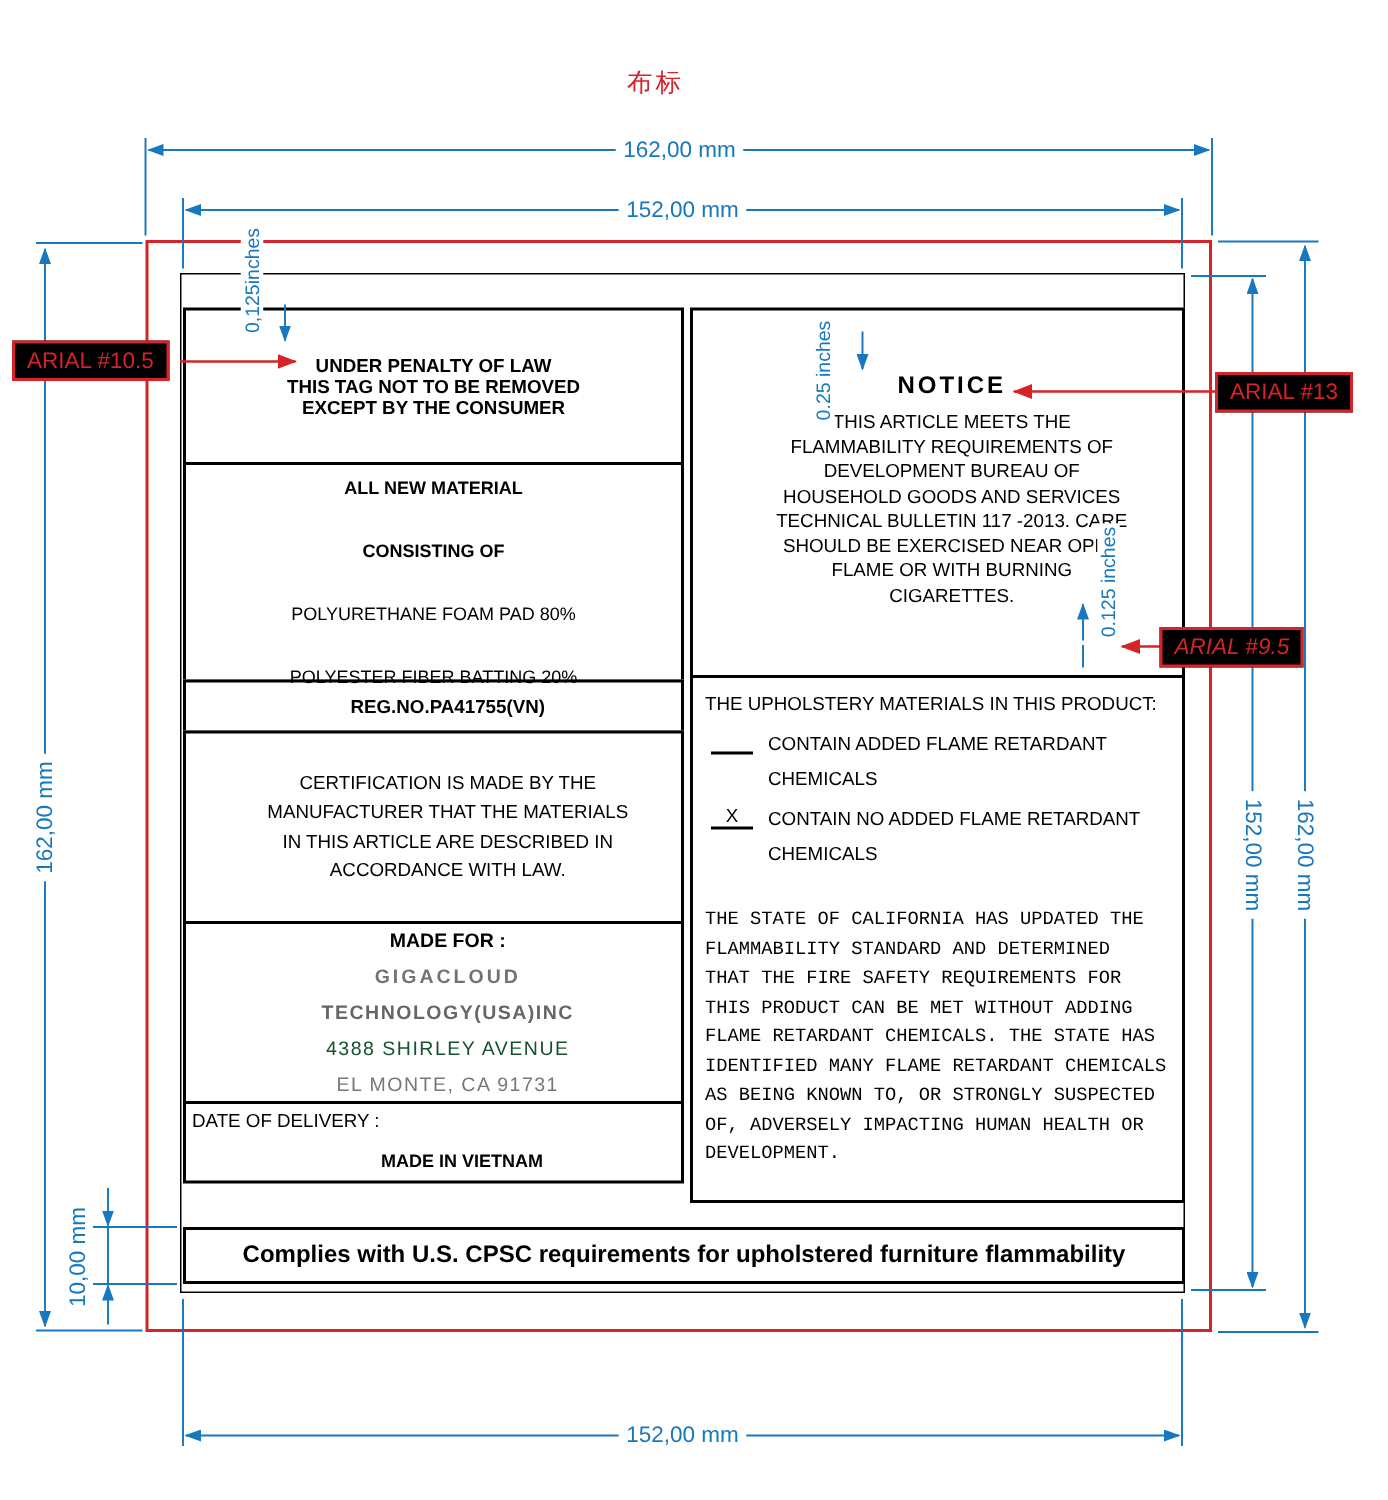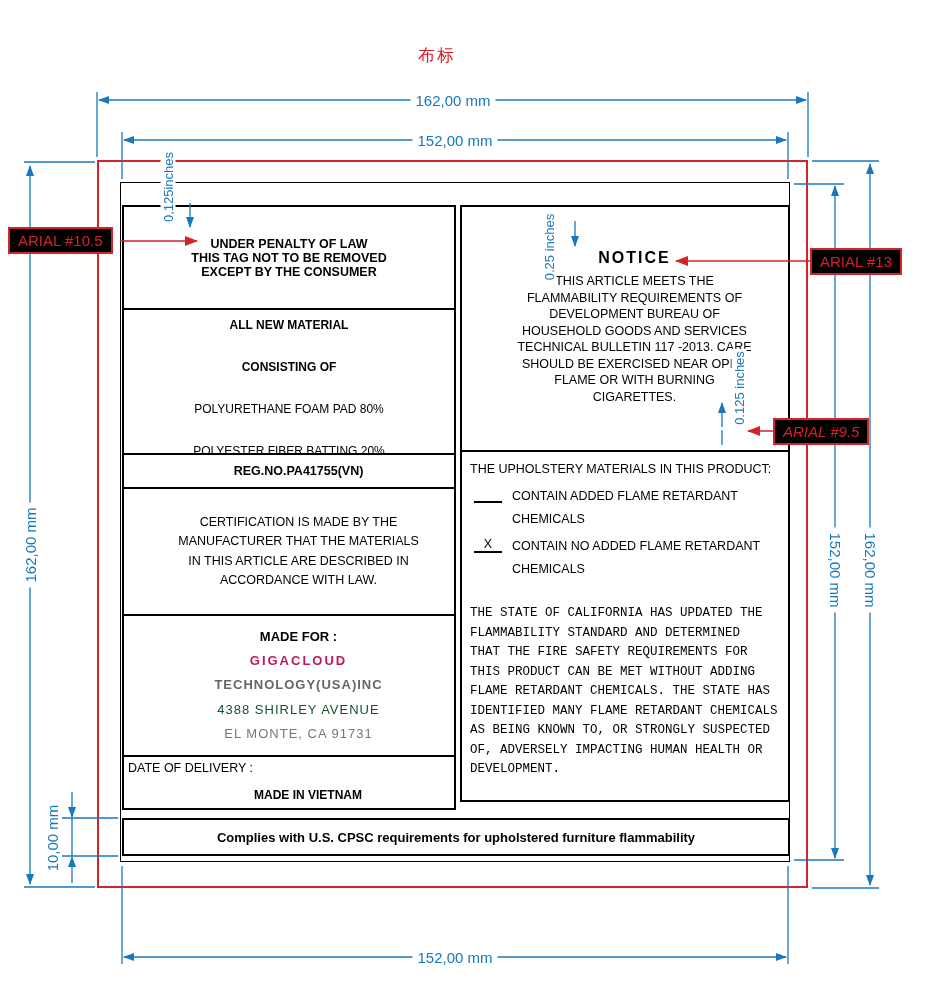--- a/index.html
+++ b/index.html
@@ -25,44 +25,44 @@
   .penalty-box{height:105px;display:flex;flex-direction:column;justify-content:center;align-items:center;padding:6px 0;}
   .penalty-box div{font-weight:bold;font-size:12.5px;}
 
   .materials-box{height:147px;display:flex;flex-direction:column;justify-content:space-evenly;align-items:center;padding:8px 0;font-size:12px;gap:28px;}
   .materials-box .b{font-weight:bold;}
 
   .reg-box{height:36px;display:flex;align-items:center;justify-content:center;font-weight:bold;font-size:12.5px;}
 
   .cert-box{height:129px;display:flex;flex-direction:column;justify-content:center;align-items:center;font-size:12.5px;line-height:1.55;text-align:center;}
 
-  .madefor-box{height:143px;display:flex;flex-direction:column;justify-content:center;align-items:center;font-size:13px;line-height:1.85;text-align:center;}
+  .madefor-box{height:122px;display:flex;flex-direction:column;justify-content:center;align-items:center;font-size:13px;line-height:1.85;text-align:center;}
   .madefor-box .l0{font-weight:bold;color:#000;}
-  .madefor-box .l1{font-weight:bold;color:#be185d;letter-spacing:2px;}
+  .madefor-box .l1{font-weight:bold;color:#737373;letter-spacing:2px;}
   .madefor-box .l2{font-weight:bold;color:#666;letter-spacing:1px;}
   .madefor-box .l3{color:#14532d;letter-spacing:1px;}
   .madefor-box .l4{color:#777;letter-spacing:1px;}
 
   .delivery-box{height:55px;position:relative;}
   .delivery-label{position:absolute;left:4px;top:4px;font-size:12.5px;}
   .made-in{position:absolute;bottom:6px;width:100%;text-align:center;font-weight:bold;font-size:12px;}
 
   .notice-box{height:247px;padding-top:42px;}
   .notice-title{text-align:center;font-weight:bold;font-size:16px;letter-spacing:2px;margin-bottom:6px;}
   .notice-body div{text-align:center;font-size:12.5px;line-height:1.32;}
 
   .uphol-box{height:352px;padding:10px 8px;}
   .uphol-header{font-size:12.5px;}
   .opt{display:flex;align-items:flex-end;margin-top:11px;font-size:12.5px;}
   .mark{display:inline-block;width:28px;height:16px;border-bottom:2px solid var(--ink);margin-right:10px;margin-left:4px;text-align:center;font-size:12.5px;}
   .opt-cont{margin-left:42px;margin-top:9px;font-size:12.5px;}
   .statement{margin-top:28px;font-family:Liberation Mono, monospace;}
   .statement div{font-size:12.5px;line-height:1.56;}
 
-  .compliance-box{position:absolute;left:122px;top:818px;width:668px;height:38px;border:2px solid var(--ink);display:flex;align-items:center;justify-content:center;font-weight:bold;font-size:13px;}
+  .compliance-box{position:absolute;left:122px;top:818px;width:668px;height:38px;border:2px solid var(--ink);display:flex;align-items:center;justify-content:center;font-weight:bold;font-size:16px;}
 
   .overlay{position:absolute;left:0;top:0;width:925px;height:1000px;pointer-events:none;}
 
   .dimtext{position:absolute;transform:translate(-50%,-50%);color:var(--blue);font-size:15px;background:#fff;padding:0 5px;white-space:nowrap;}
   .dimtext.v{transform:translate(-50%,-50%) rotate(-90deg);}
   .dimtext.vcw{transform:translate(-50%,-50%) rotate(90deg);}
   .dimtext.small{font-size:13px;padding:0 2px;}
 
   .callout{position:absolute;border:2px solid var(--red);color:var(--red);background:#000000;font-size:15px;padding:3px 8px;white-space:nowrap;}
 </style>

